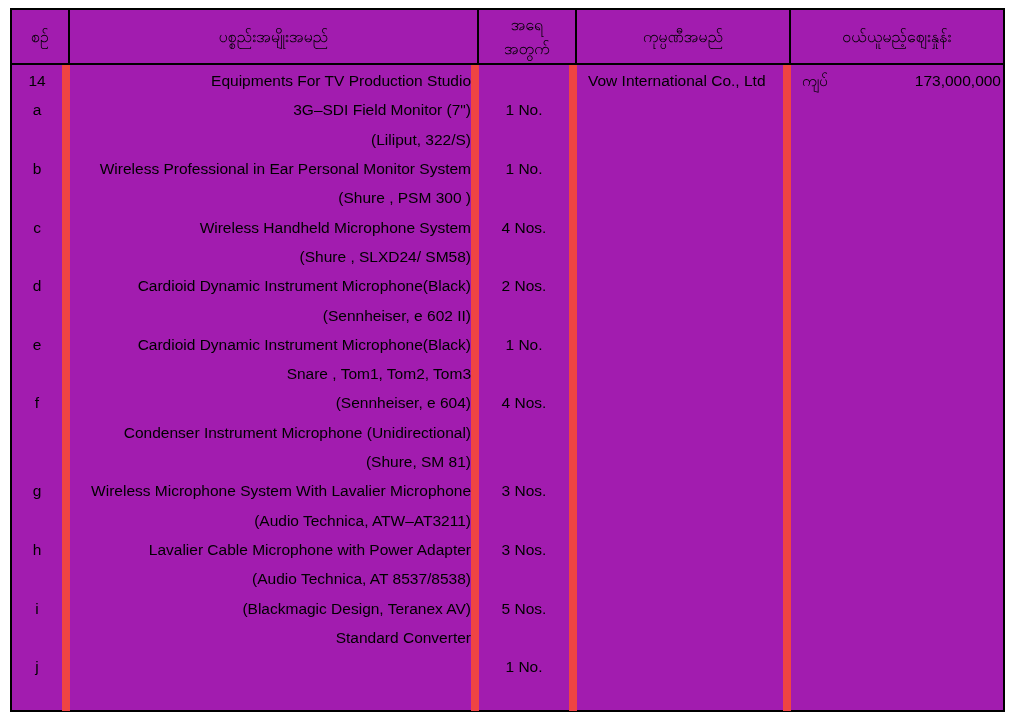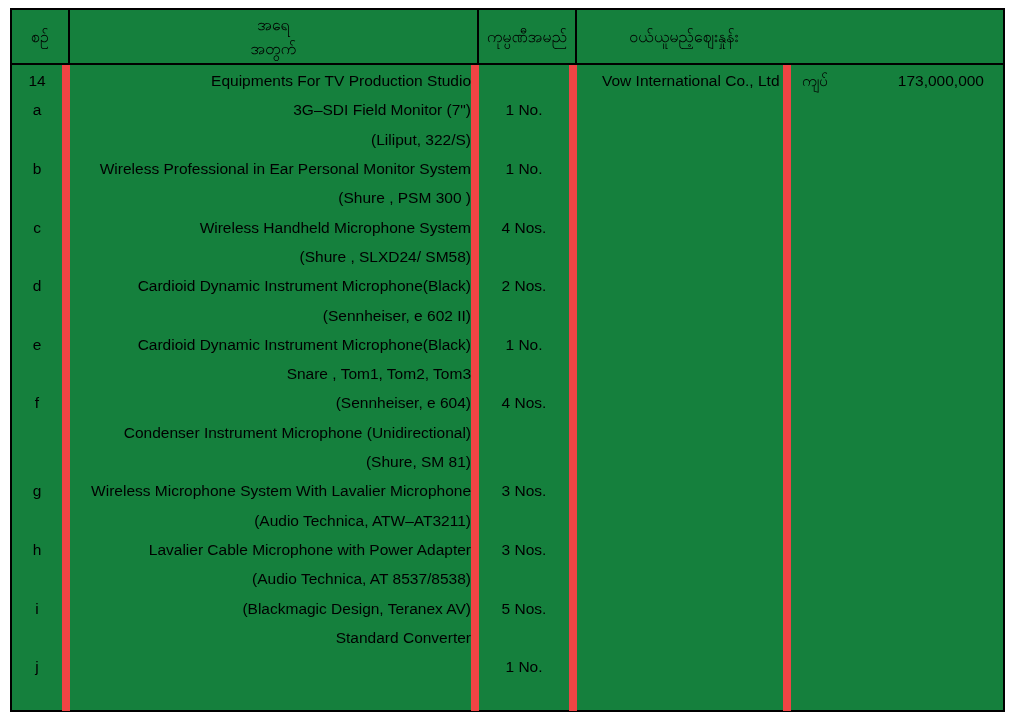--- a/index.html
+++ b/index.html
@@ -14,21 +14,21 @@
   .doc-table {
     position: absolute;
     left: 10px;
     top: 8px;
     width: 995px;
     height: 704px;
     box-sizing: border-box;
     border: 2px solid #000000;
     display: flex;
     flex-direction: column;
-    background: #15803d;
+    background: #a21caf;
   }
   .header-row {
     display: grid;
     grid-template-columns: 58px 409px 98px 214px 1fr;
     height: 55px;
     box-sizing: border-box;
     border-bottom: 2px solid #000000;
     flex: 0 0 auto;
   }
   .header-cell {
@@ -59,35 +59,38 @@
   .col:last-child { border-right: none; }
   .line {
     height: 29.32px;
     line-height: 29.32px;
     font-size: 15.5px;
     white-space: nowrap;
   }
   .col-serial .line { text-align: center; }
   .col-item .line { padding-left: 18px; text-align: right; }
   .col-qty .line { text-align: center; }
-  .col-company .line { padding-left: 25px; }
+  .col-company .line { padding-left: 11px; }
   .price-line {
     display: flex;
     justify-content: space-between;
     padding-left: 11px;
-    padding-right: 19px;
+    padding-right: 2px;
   }
 </style>
 </head>
 <body>
 
 <div class="doc-table">
   <div class="header-row">
     <div class="header-cell">
       <div>စဉ်</div>
+    </div>
+    <div class="header-cell">
+      <div>ပစ္စည်းအမျိုးအမည်</div>
     </div>
     <div class="header-cell">
       <div>အရေ</div>
       <div>အတွက်</div>
     </div>
     <div class="header-cell">
       <div>ကုမ္ပဏီအမည်</div>
     </div>
     <div class="header-cell">
       <div>ဝယ်ယူမည့်ဈေးနှုန်း</div>

